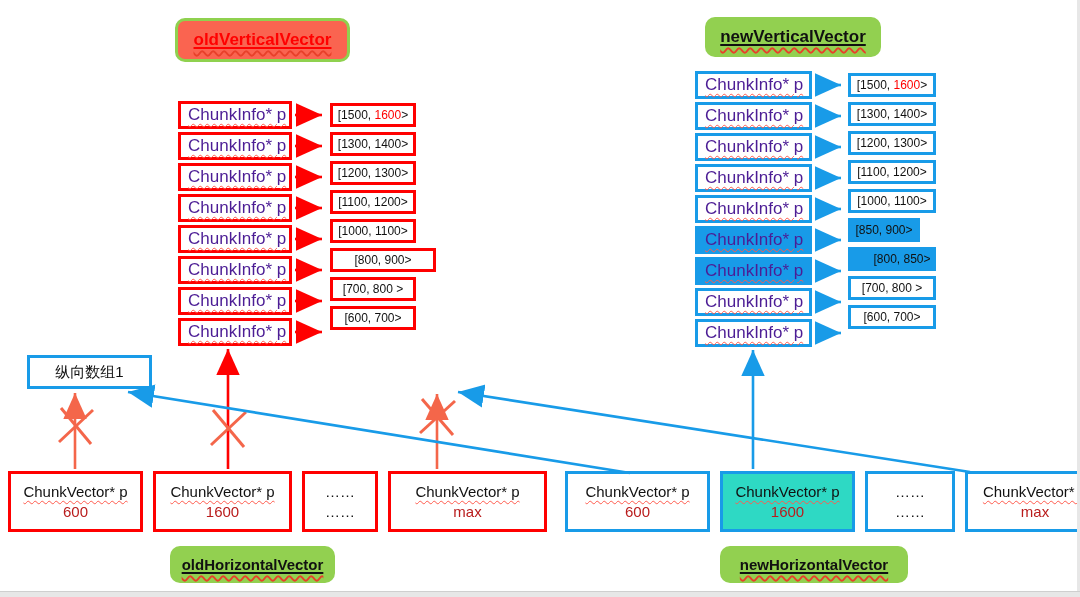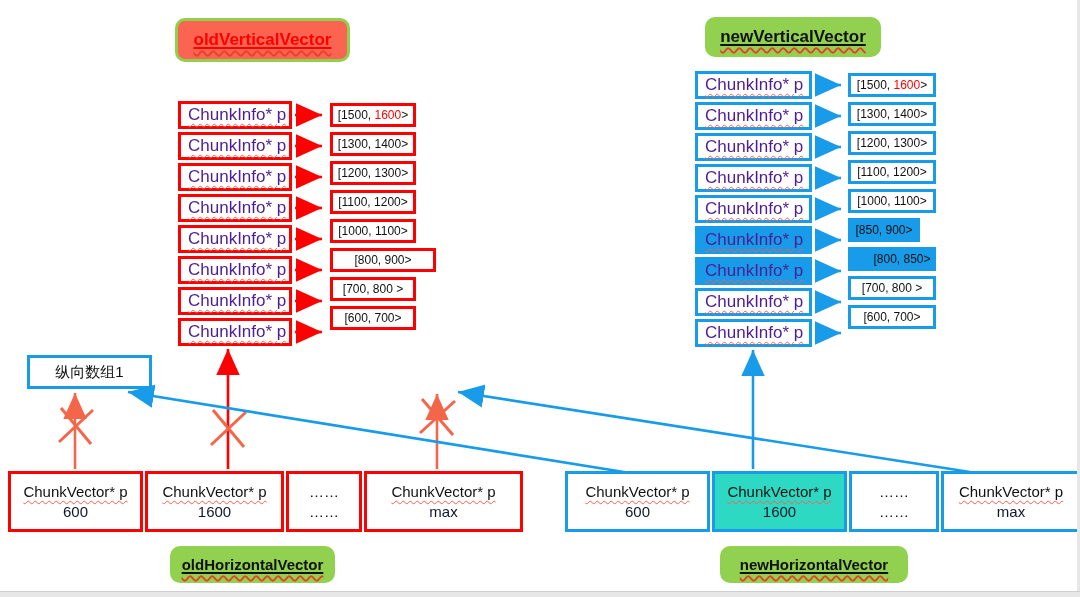--- a/index.html
+++ b/index.html
@@ -39,30 +39,30 @@
   .pill.new-v{background:#92d050;color:#111;font-size:17px;}
   .pill.green-sm{background:#92d050;color:#111;font-size:15px;}
   .t-wavy{text-decoration:underline wavy #e8402a;text-decoration-thickness:1.5px;text-underline-offset:5px;}
   .t-solid{text-decoration:underline;text-decoration-thickness:1.5px;text-underline-offset:2px;}
   
   .arrbox{
     position:absolute;box-sizing:border-box;border:3px solid #189be8;background:#fff;
     display:flex;align-items:center;justify-content:center;font-size:15px;color:#111;
   }
   
-  .htable{position:absolute;display:flex;gap:2px;}
+  .htable{position:absolute;display:flex;gap:10px;}
   .hcell{
     box-sizing:border-box;height:61px;background:#fff;
     display:flex;flex-direction:column;align-items:center;justify-content:center;
     line-height:1.3;font-size:15px;white-space:nowrap;
   }
   .hcell.red{border:3px solid #ff0000;}
   .hcell.blue{border:3px solid #189be8;}
   .hcell.cyan{background:#2ed9c4;}
-  .hcell .v{color:#0f172a;}
+  .hcell .v{color:#b91c1c;}
   .hcell.ellipsis .v{color:#111;}
   
   svg.overlay{position:absolute;left:0;top:0;pointer-events:none;}
   .bottom-bar{position:absolute;left:0;top:591px;width:1080px;height:6px;background:#e7e7e7;border-top:1px solid #cfcfcf;}
   .right-edge{position:absolute;left:1077px;top:0;width:3px;height:597px;background:#e7e7e7;}
 </style>
 </head>
 <body>
 
 <div class="canvas">

